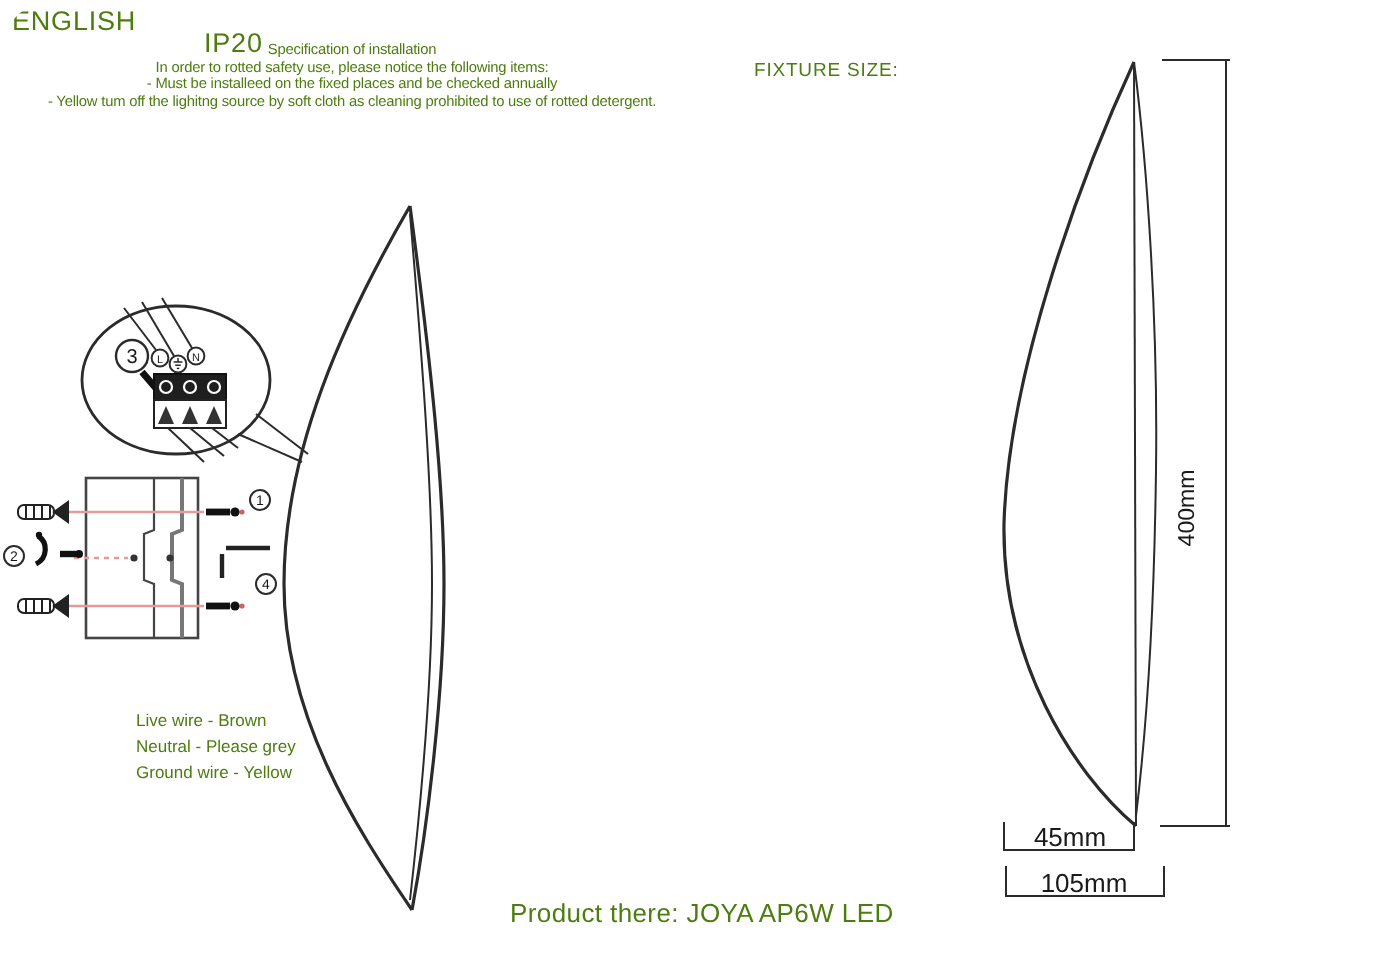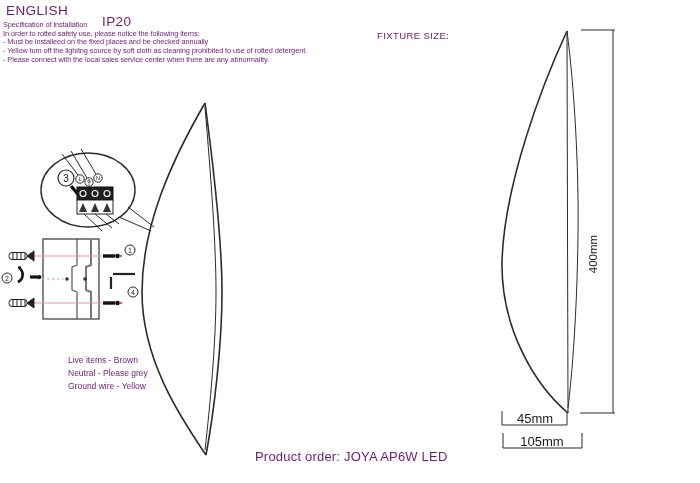--- a/index.html
+++ b/index.html
@@ -1,52 +1,51 @@
 <!DOCTYPE html>
 <html><head>
 <meta charset="utf-8">
 <style>
   html,body{margin:0;padding:0;background:#fff;}
   .page{
     position:relative;width:700px;height:483px;background:#ffffff;
-    font-family:"Liberation Sans", sans-serif;color:#701a75;overflow:hidden;
+    font-family:"Liberation Sans", sans-serif;color:#4d7c0f;overflow:hidden;border-radius:28px;
   }
   .abs{position:absolute;}
   .title{font-size:13.5px;letter-spacing:0.4px;}
   .spec{font-size:7.4px;line-height:8.65px;letter-spacing:-0.1px;white-space:nowrap;}
   .fixture-size{font-size:9.5px;letter-spacing:0.4px;}
   .wire-legend{font-size:8.5px;line-height:13px;white-space:nowrap;}
   .product-coding{font-size:13px;letter-spacing:0.2px;white-space:nowrap;}
   svg text{font-family:"Liberation Sans", sans-serif;fill:#1a1a1a;}
 </style>
 </head>
 <body>
 
 <div class="page">
 
   <div class="abs title" style="left:6px;top:3px;">ENGLISH</div>
   <div class="abs title" style="left:102px;top:3px;margin-top:11px;">IP20</div>
 
-  <div class="abs spec" style="left:3px;top:21px;">
+  <div class="abs spec" style="left:24px;top:21px;text-align:center;">
     <div>Specification of installation</div>
     <div>In order to rotted safety use, please notice the following items:</div>
     <div>- Must be installeed on the fixed places and be checked annually</div>
     <div>- Yellow tum off the lighitng source by soft cloth as cleaning prohibited to use of rotted detergent.</div>
-    <div>- Please connect with the local sales service center when there are any abnormality.</div>
   </div>
 
   <div class="abs fixture-size" style="left:377px;top:30px;">FIXTURE SIZE:</div>
 
   <div class="abs wire-legend" style="left:68px;top:354px;">
-    <div>Live items - Brown</div>
+    <div>Live wire - Brown</div>
     <div>Neutral - Please grey</div>
     <div>Ground wire - Yellow</div>
   </div>
 
-  <div class="abs product-coding" style="left:255px;top:449px;">Product order: JOYA  AP6W LED</div>
+  <div class="abs product-coding" style="left:255px;top:449px;">Product there: JOYA  AP6W LED</div>
 
   <svg class="abs" style="left:0;top:0;" width="700" height="483" viewBox="0 0 700 483">
 
     <g fill="none" stroke="#2b2b2b" stroke-width="1.6">
       <path d="M205,103 C172,160 142,225 142,292 C142,358 178,414 206,455"></path>
       <path d="M205,103 C215,178 222,242 222,292 C222,346 214,412 206,455"></path>
       <path d="M205,107 C211,178 216,244 216,292 C216,343 210,406 205,450" stroke-width="1"></path>
     </g>
 
     <g fill="none" stroke="#2b2b2b">

